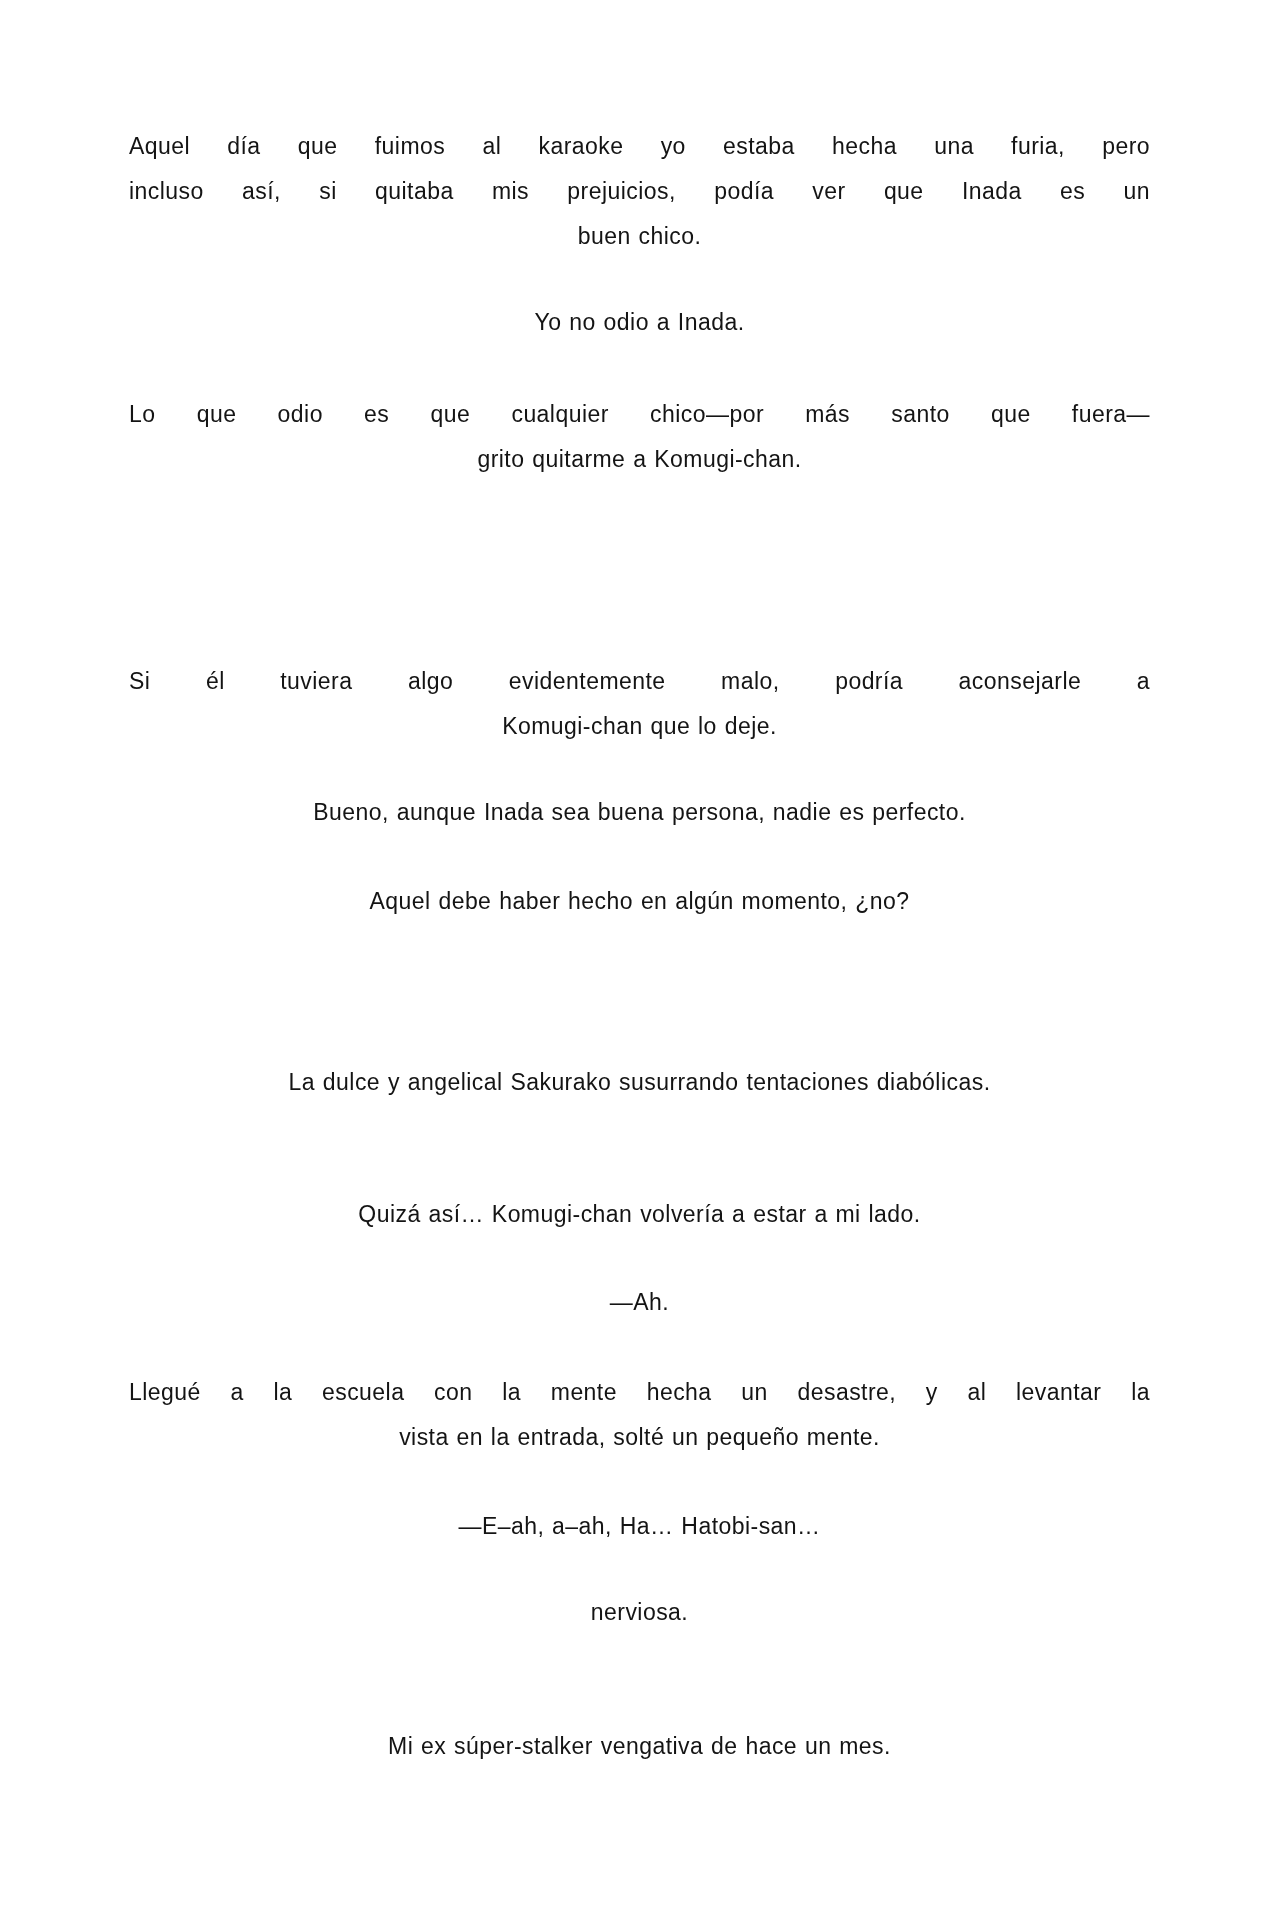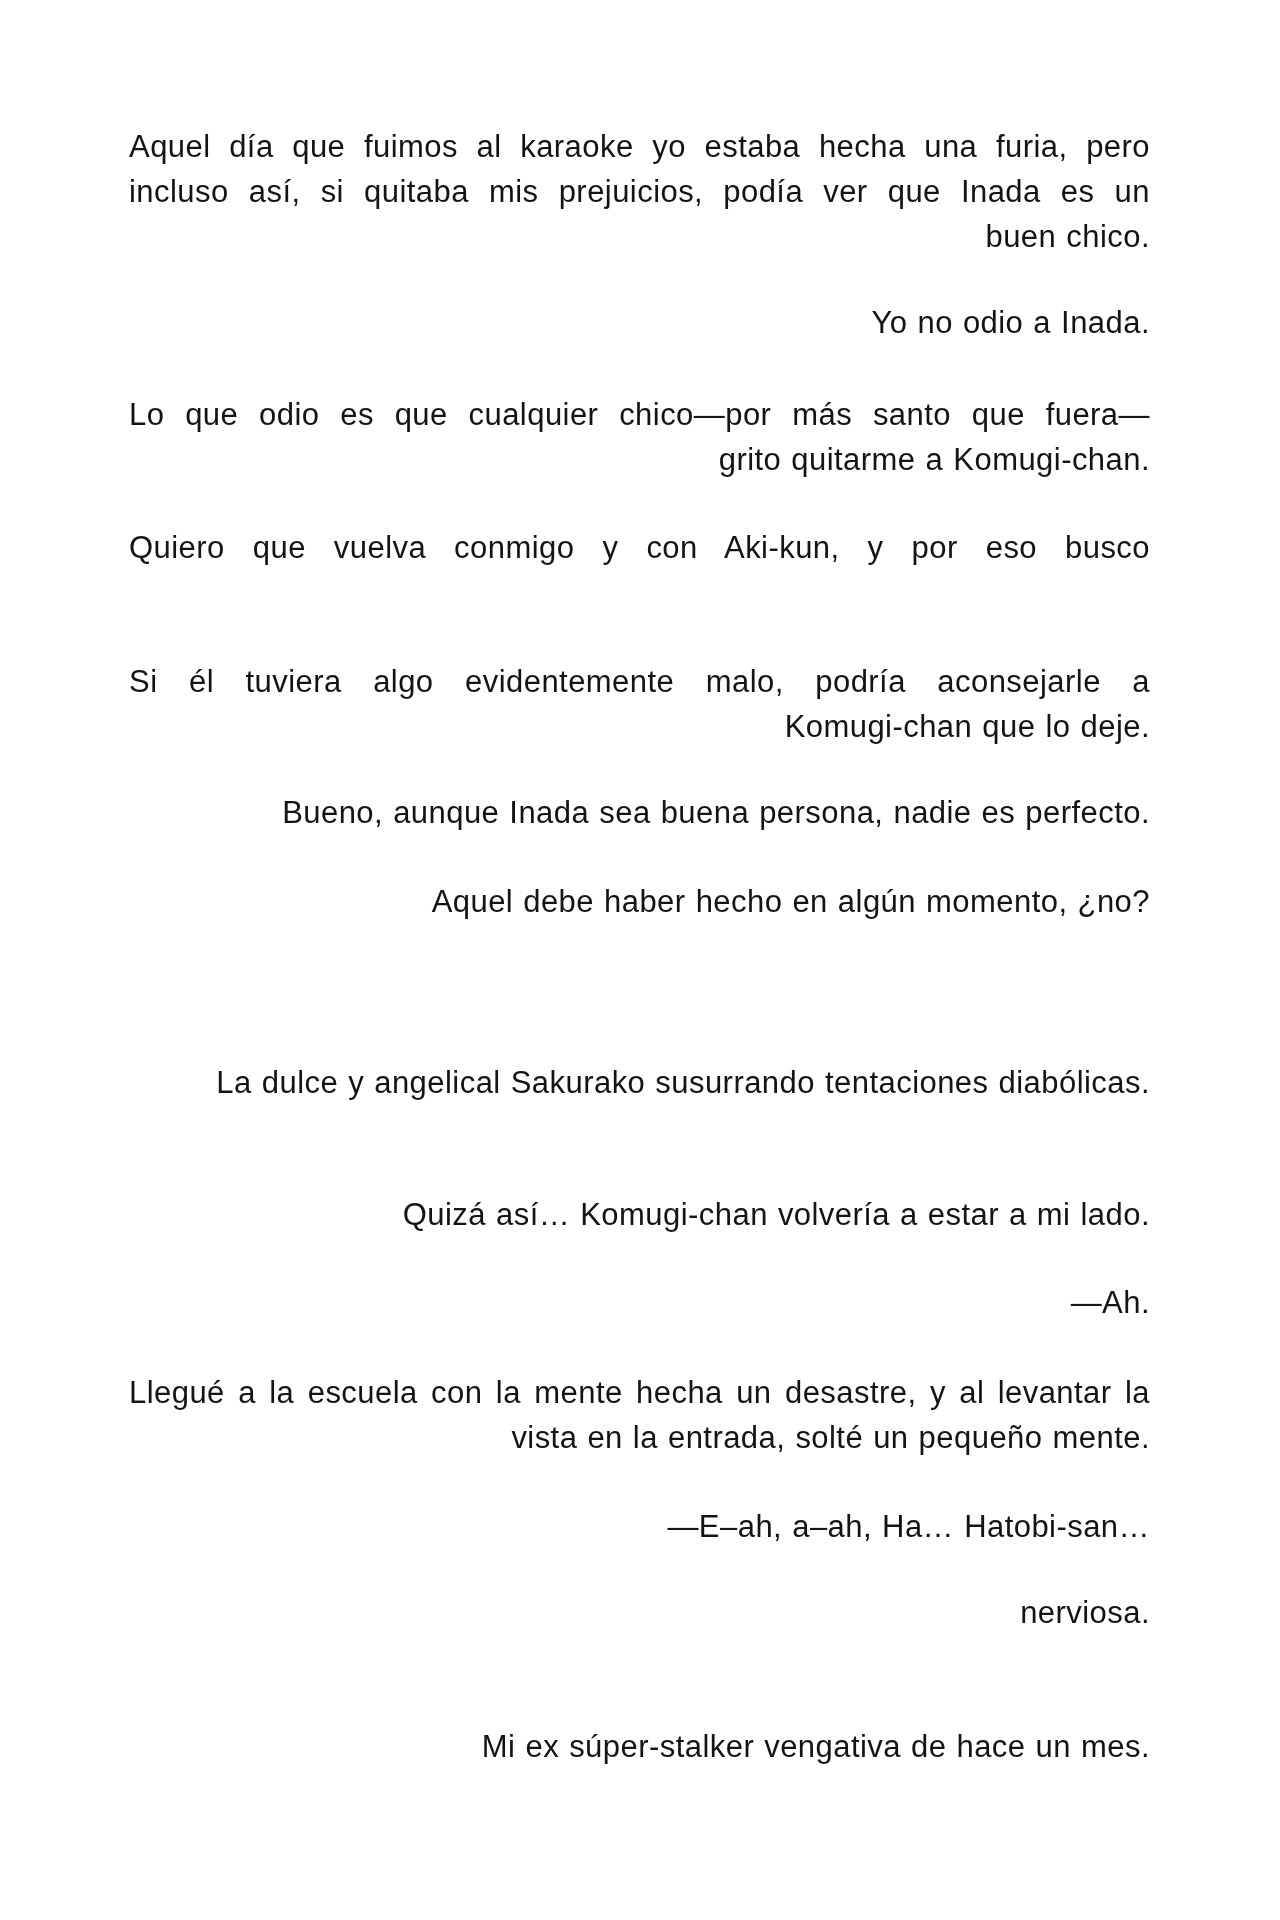--- a/index.html
+++ b/index.html
@@ -21,29 +21,29 @@
       top: 0;
       width: 1280px;
       height: 1920px;
       background: #ffffff;
     }
     .para {
       position: absolute;
       left: 129px;
       width: 1021px;
       margin: 0;
-      font-size: 31px;
+      font-size: 23px;
       line-height: 45px;
       letter-spacing: 0.45px;
       word-spacing: 1px;
     }
     .line {
       display: block;
       white-space: nowrap;
-      text-align: right;
+      text-align: center;
     }
     .line.just {
       text-align: justify;
       text-align-last: justify;
       white-space: normal;
     }
   </style>
 </head>
 <body>
 
@@ -58,21 +58,20 @@
   <p class="para" style="top:300px">
     <span class="line">Yo no odio a Inada.</span>
   </p>
 
   <p class="para" style="top:392px">
     <span class="line just">Lo que odio es que cualquier chico—por más santo que fuera—</span>
     <span class="line">grito quitarme a Komugi-chan.</span>
   </p>
 
   <p class="para" style="top:525px">
-    <span class="line just">Quiero que vuelva conmigo y con Aki-kun, y por eso busco</span>
   </p>
 
   <p class="para" style="top:659px">
     <span class="line just">Si él tuviera algo evidentemente malo, podría aconsejarle a</span>
     <span class="line">Komugi-chan que lo deje.</span>
   </p>
 
   <p class="para" style="top:790px">
     <span class="line">Bueno, aunque Inada sea buena persona, nadie es perfecto.</span>
   </p>

